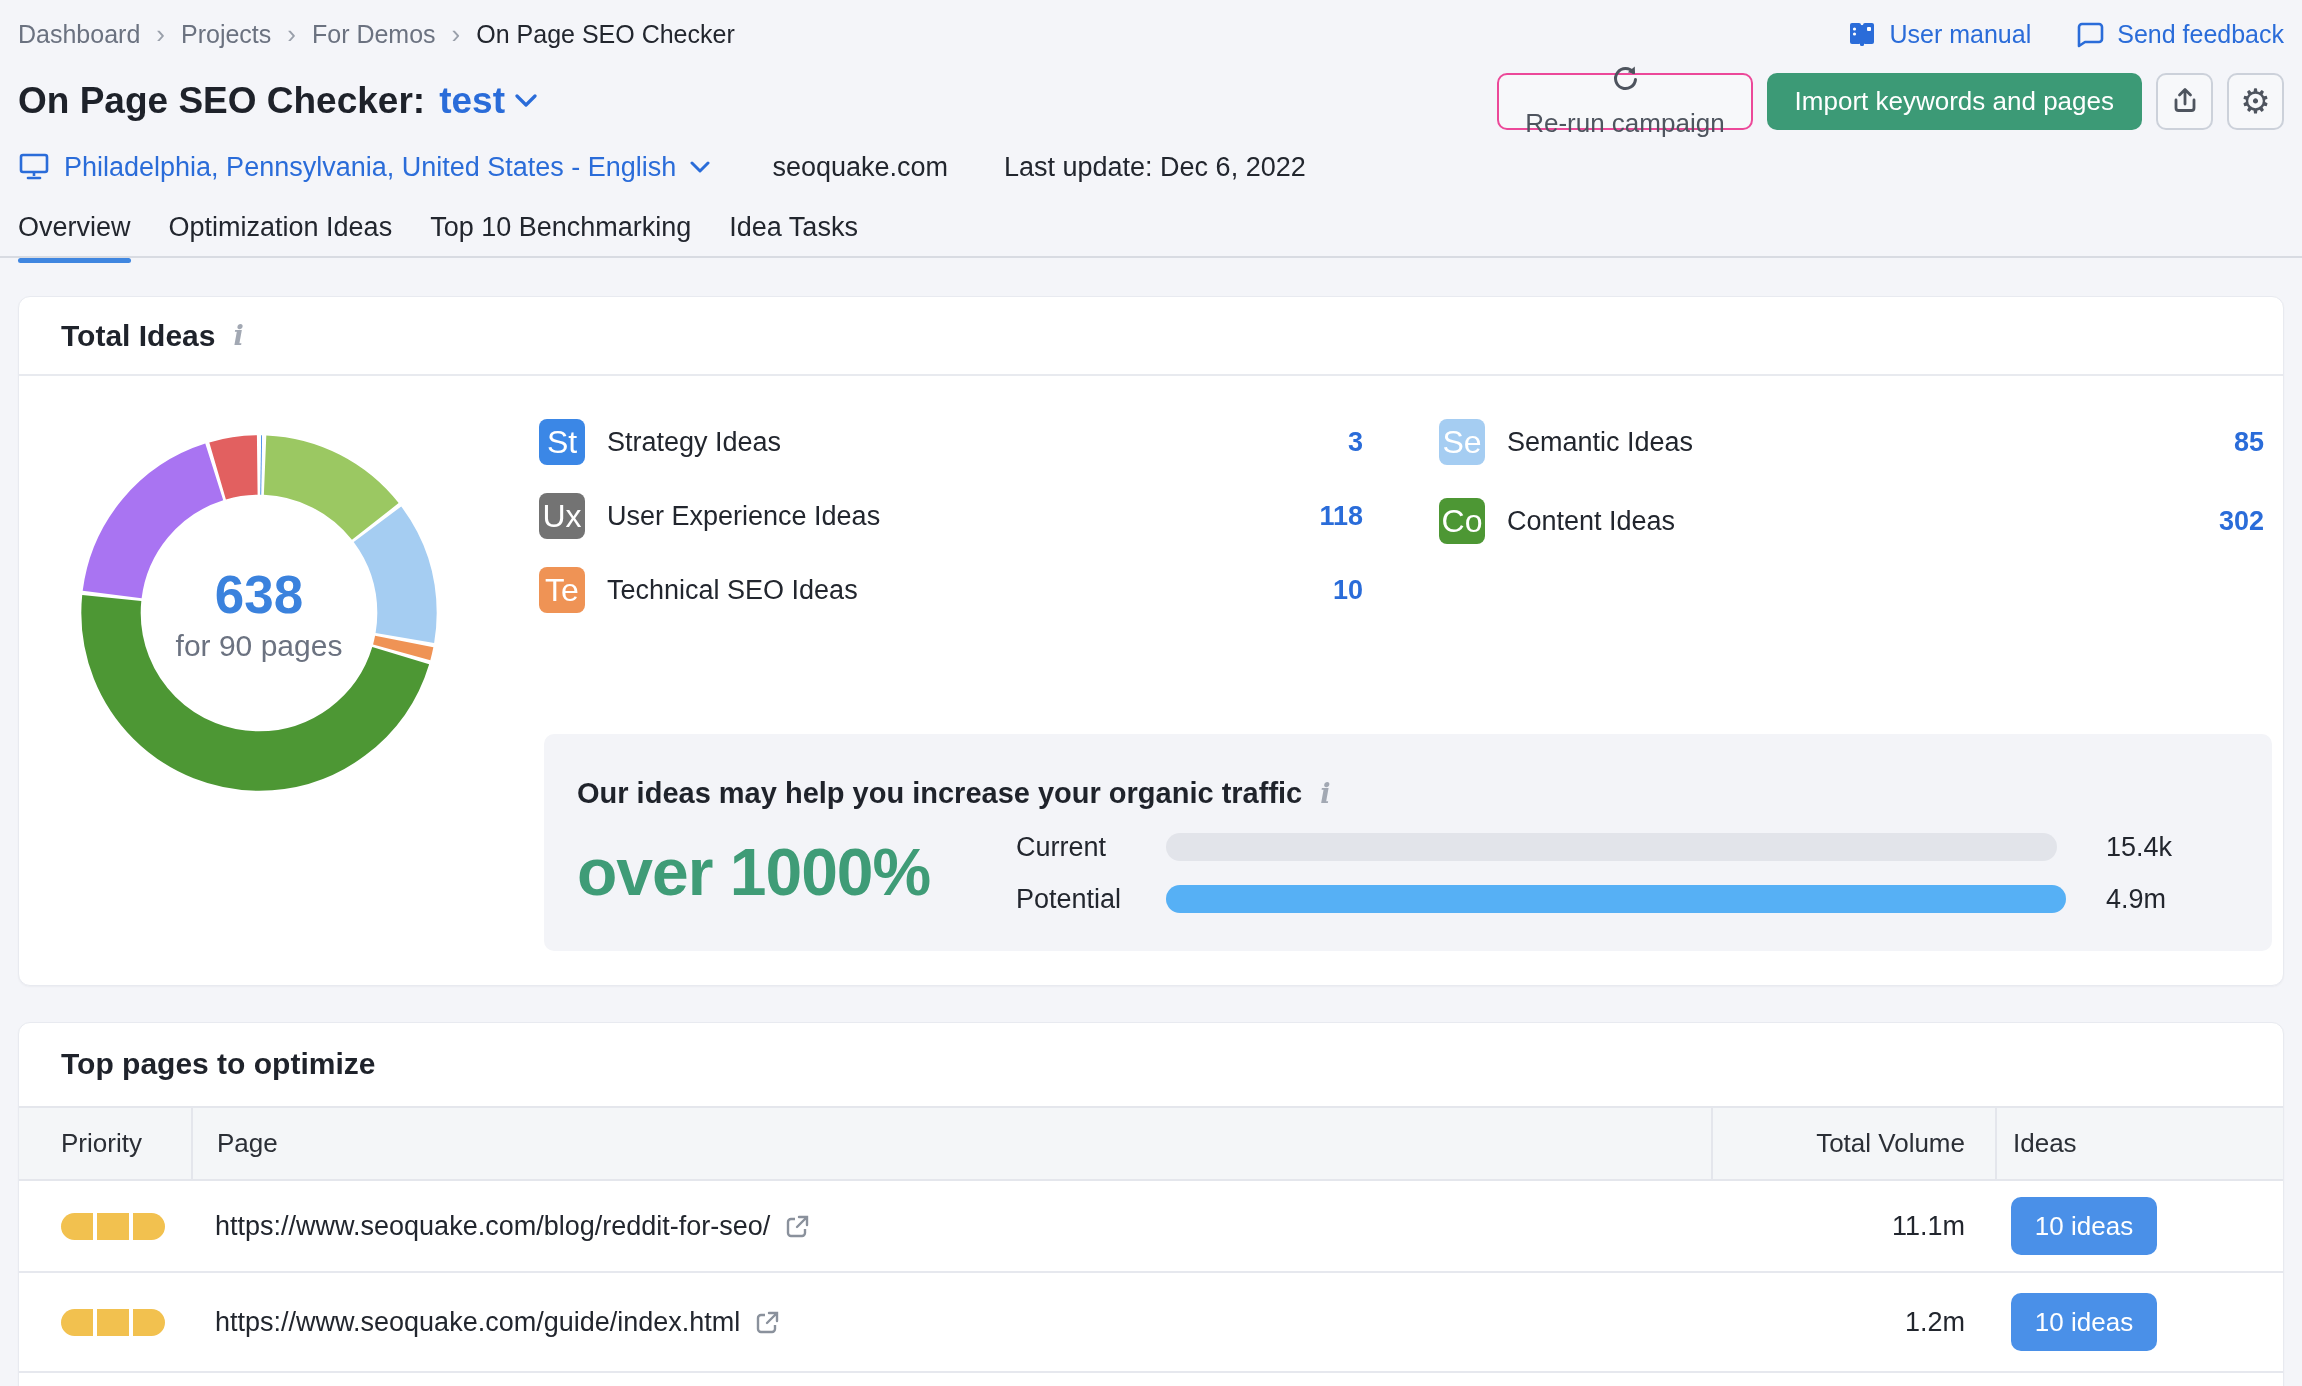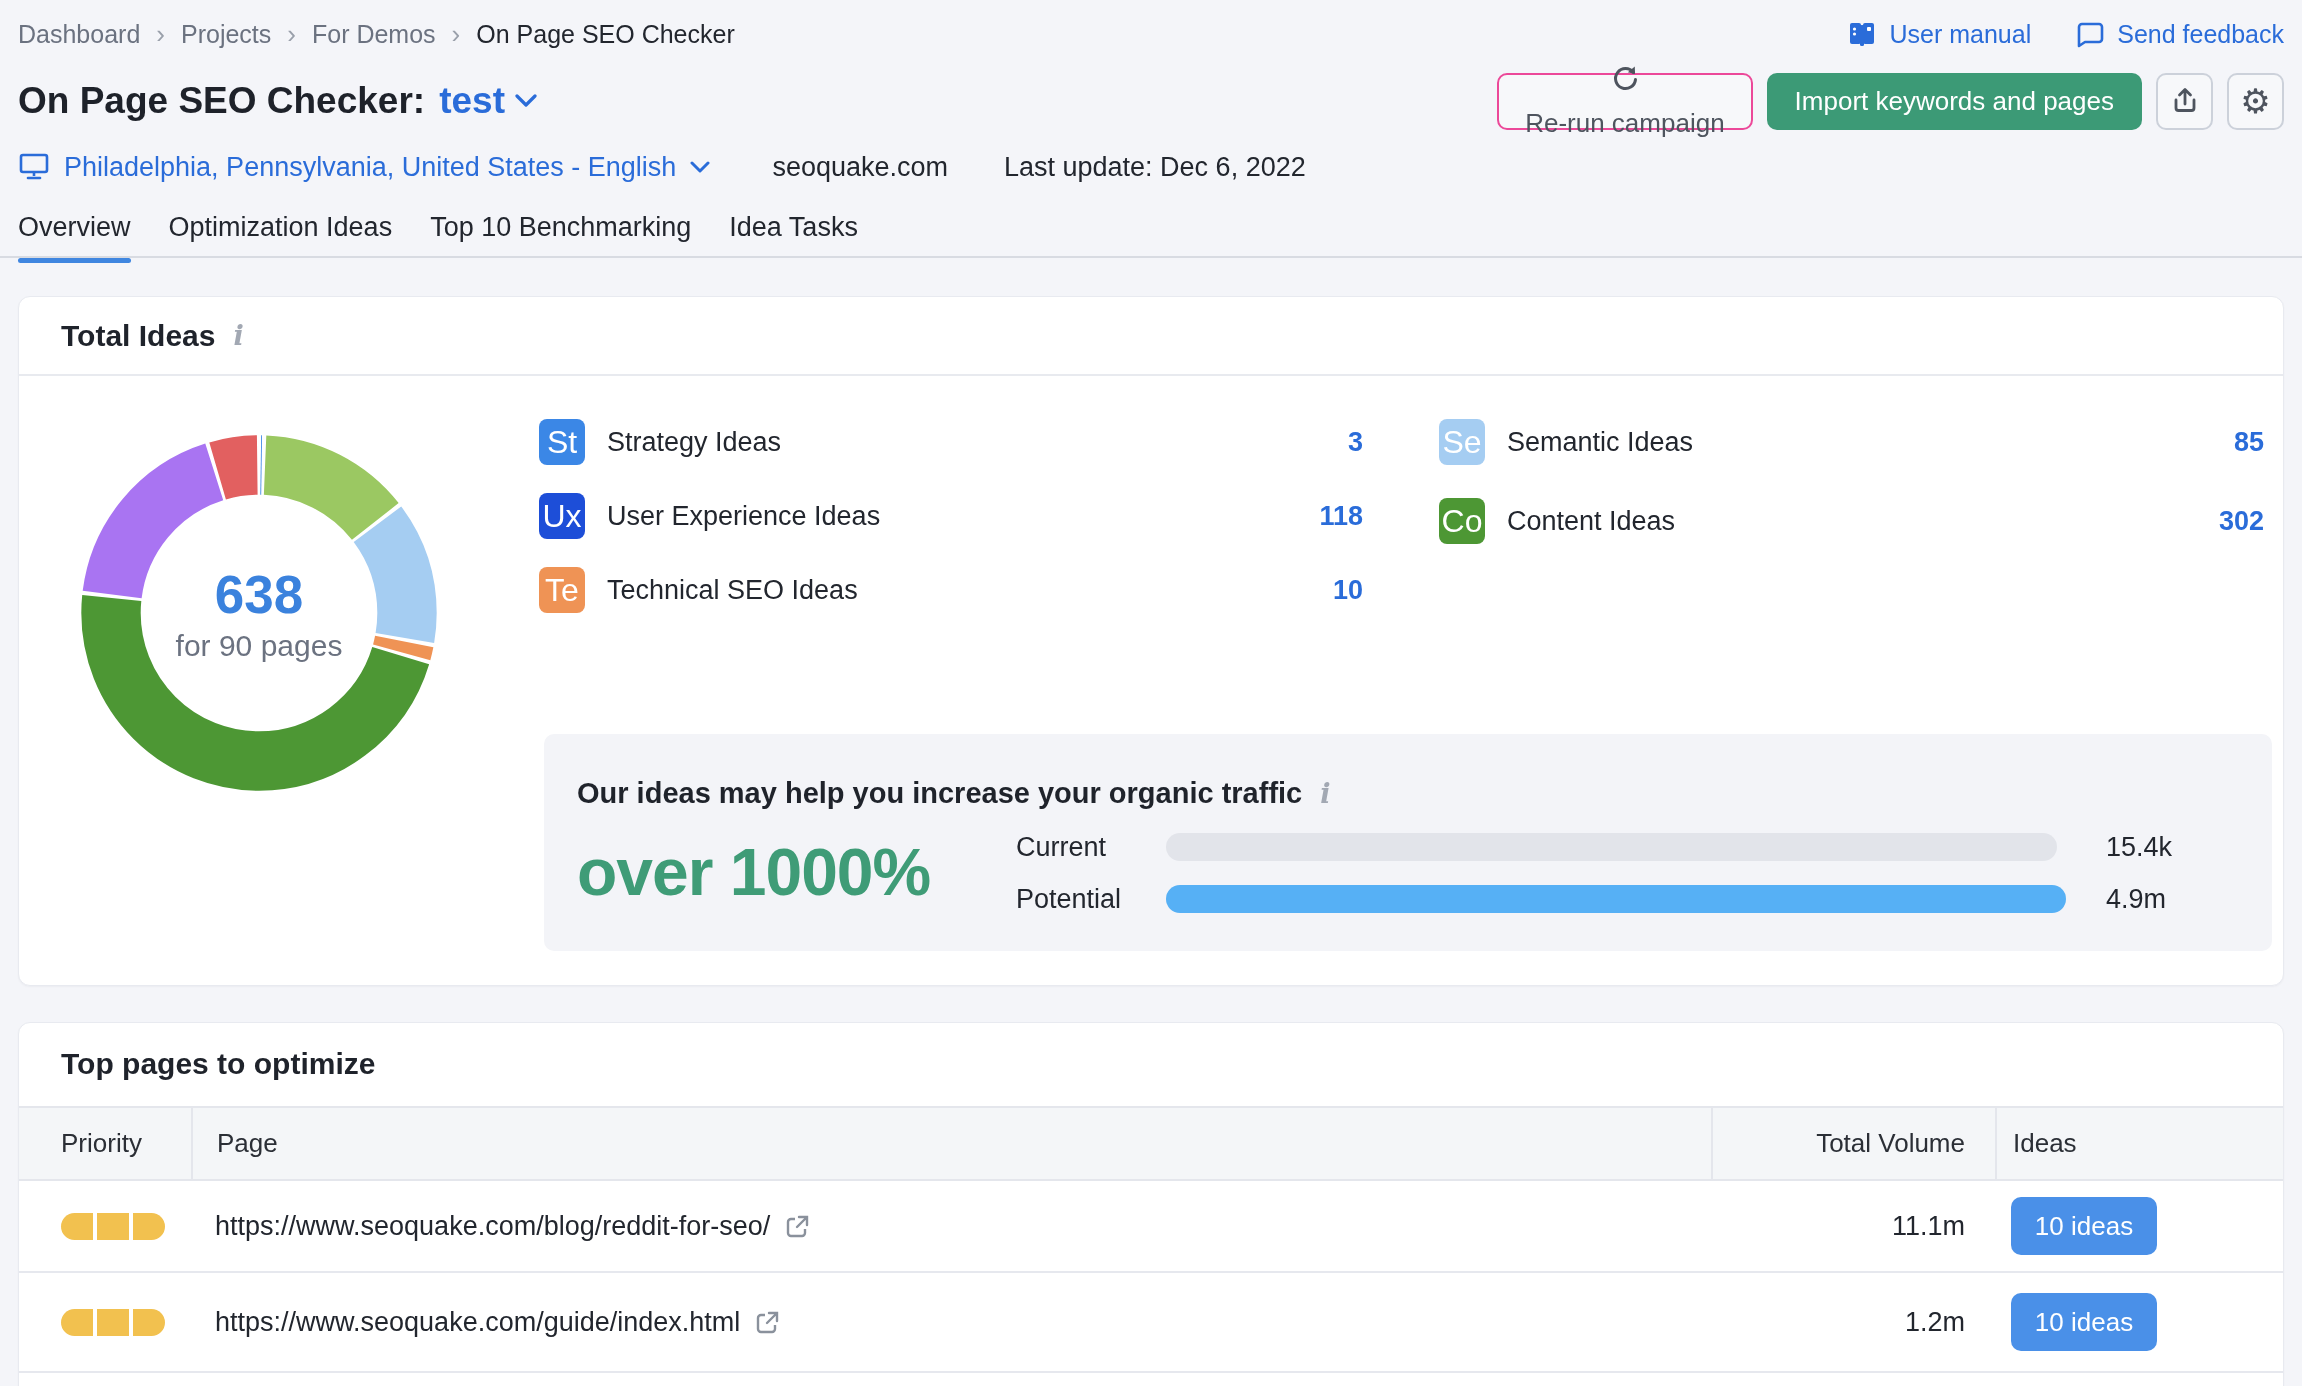--- a/index.html
+++ b/index.html
@@ -248,21 +248,21 @@
     </div>
 
     <div class="legend-col legend-col-1">
       <div class="legend-row">
         <span class="legend-badge" style="background: rgb(59, 135, 230);">St</span>
         <span class="legend-label">Strategy Ideas</span>
         <span class="legend-spacer"></span>
         <span class="legend-value">3</span>
       </div>
       <div class="legend-row">
-        <span class="legend-badge" style="background: #1d4ed8;">Ux</span>
+        <span class="legend-badge" style="background: #737373;">Ux</span>
         <span class="legend-label">User Experience Ideas</span>
         <span class="legend-spacer"></span>
         <span class="legend-value">118</span>
       </div>
       <div class="legend-row">
         <span class="legend-badge" style="background: rgb(239, 147, 85);">Te</span>
         <span class="legend-label">Technical SEO Ideas</span>
         <span class="legend-spacer"></span>
         <span class="legend-value">10</span>
       </div>

